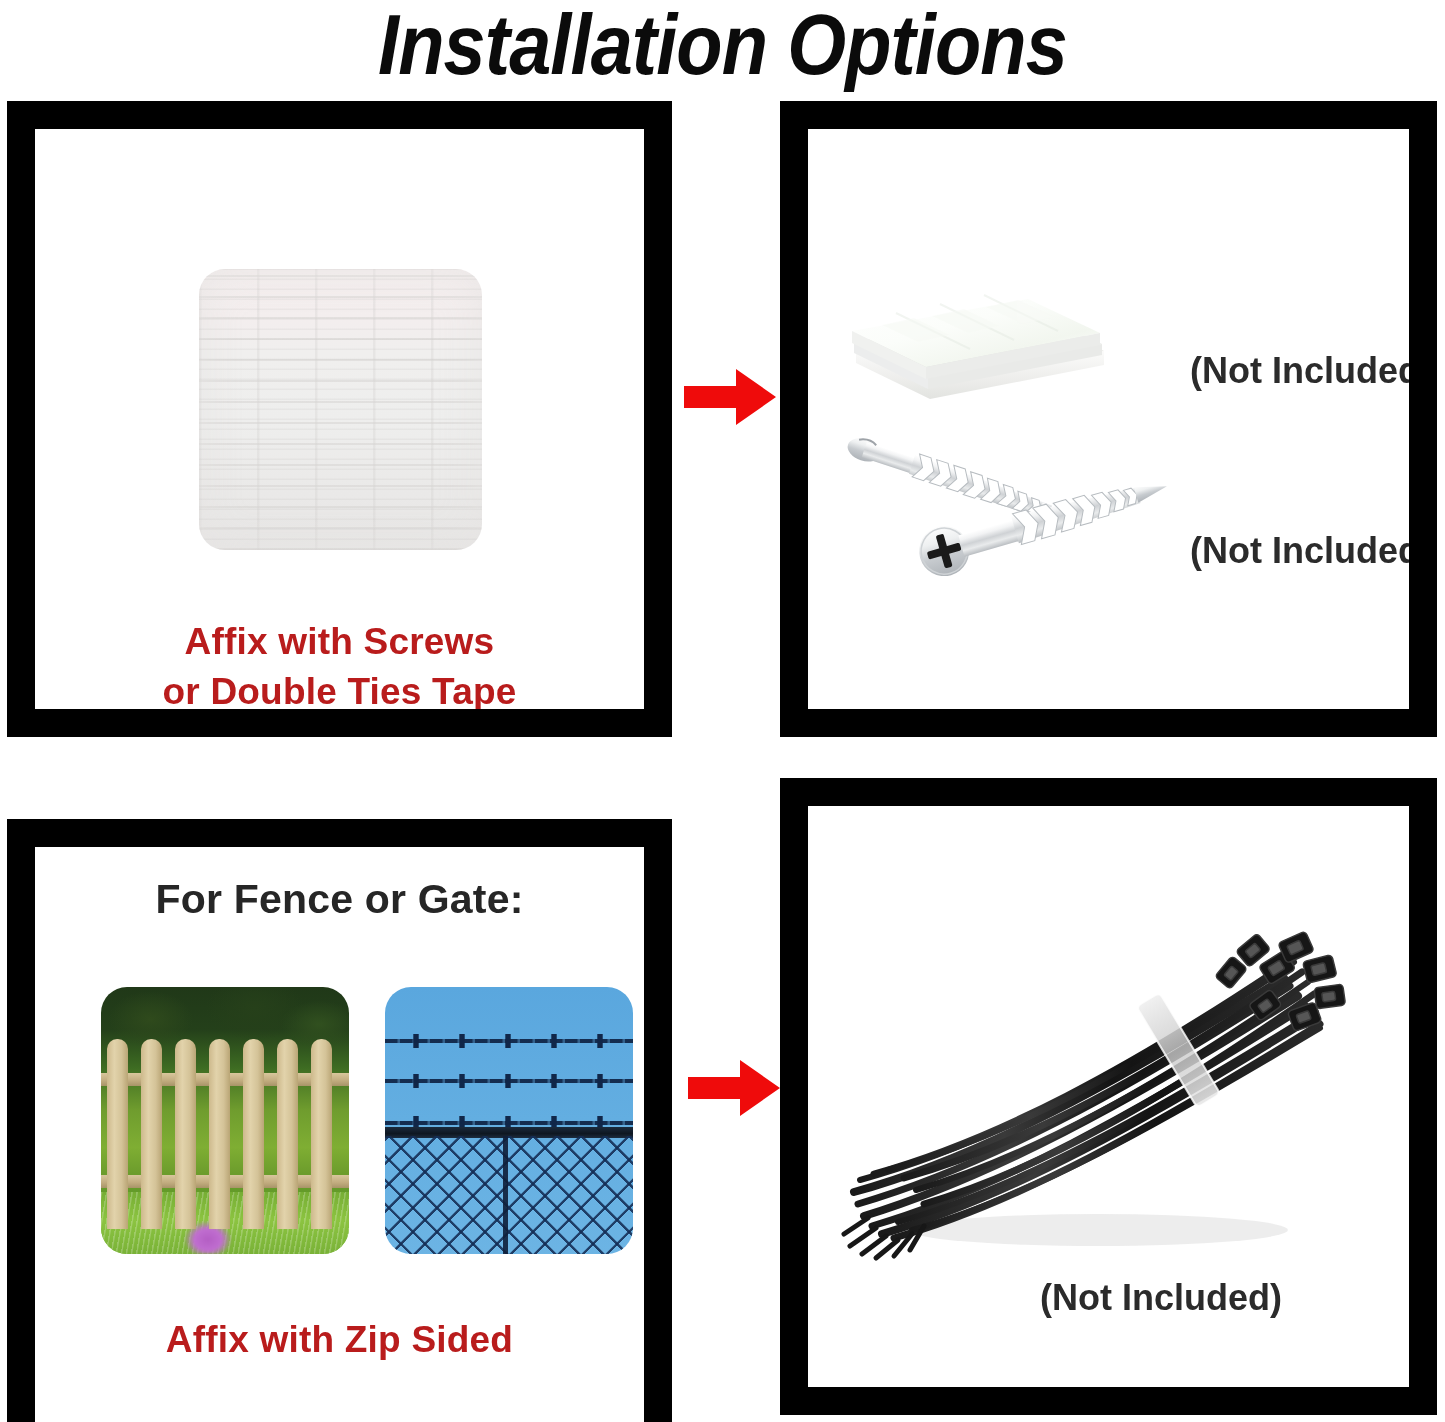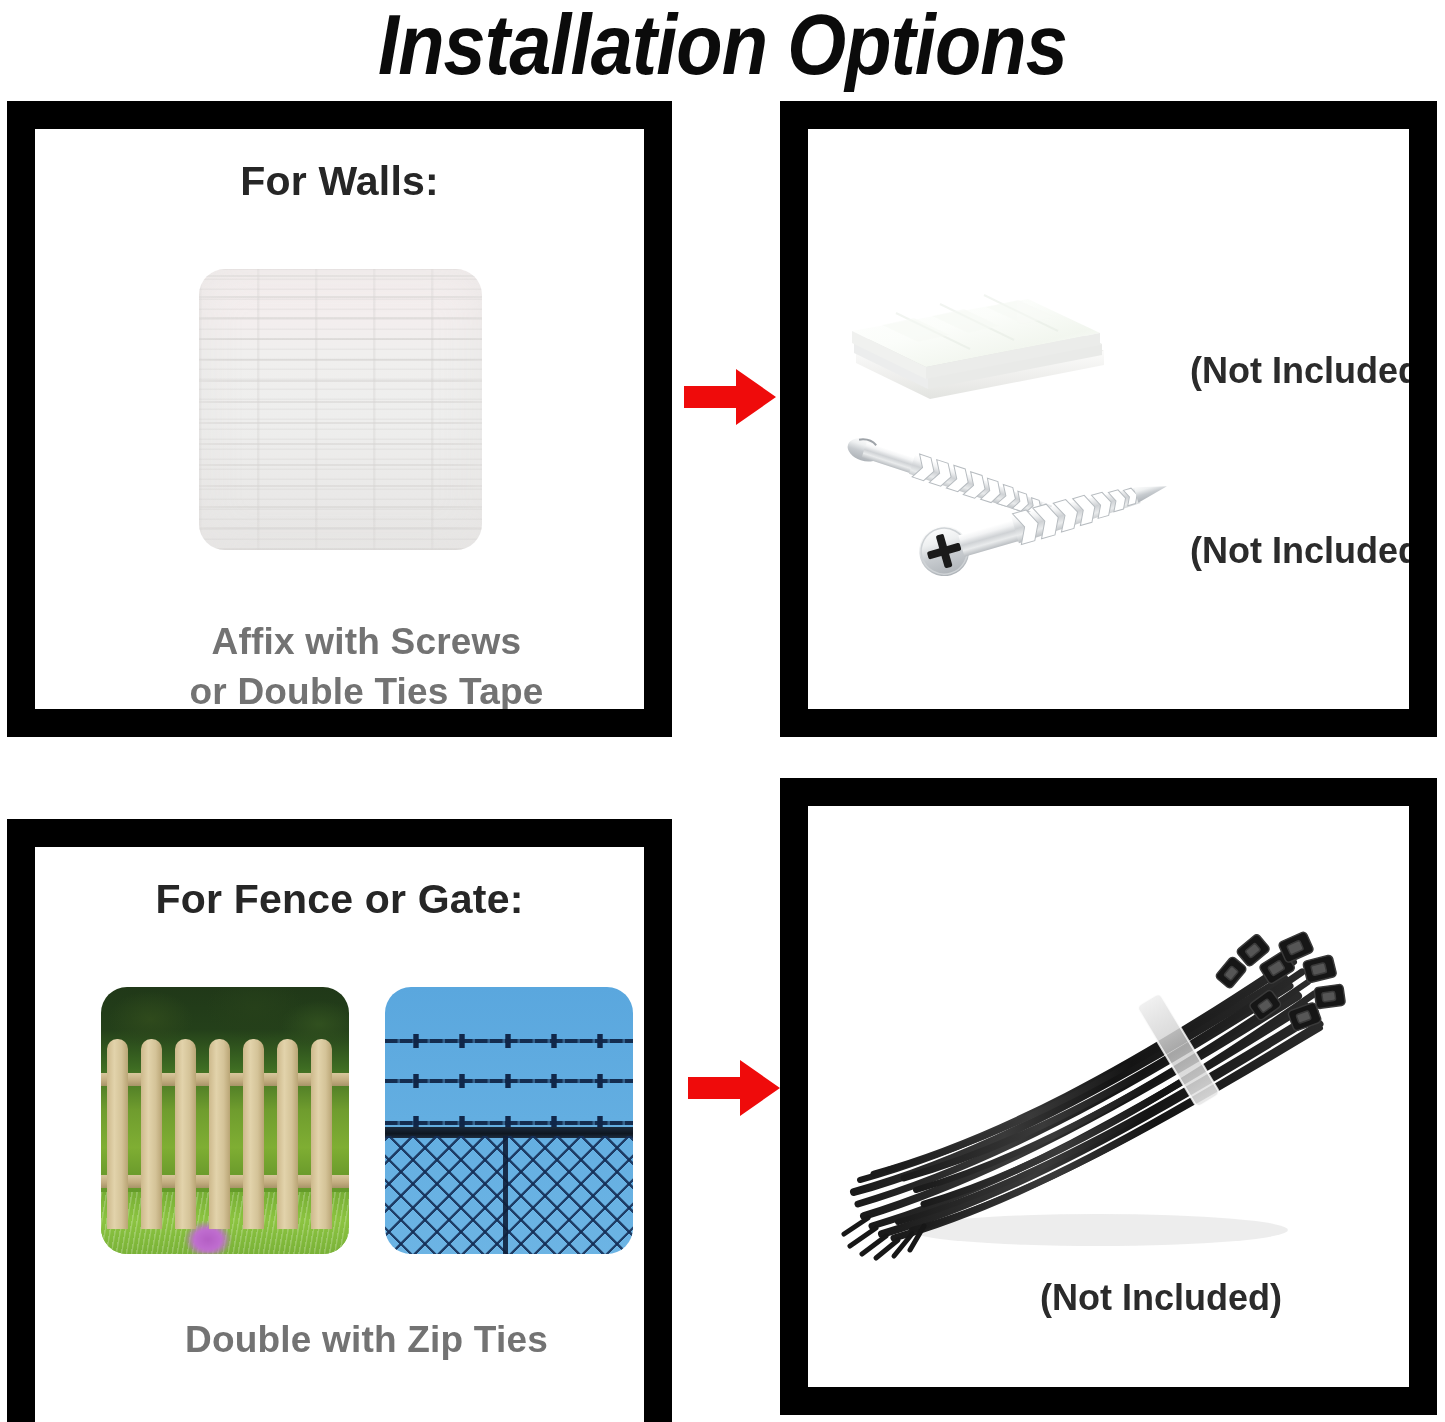--- a/index.html
+++ b/index.html
@@ -77,23 +77,22 @@
   #fence-heading  { top: 28px; }
 
   .caption {
     position: absolute;
     width: 100%;
     text-align: center;
     font-family: "Liberation Sans", sans-serif;
     font-weight: bold;
     font-size: 37px;
     line-height: 50px;
-    color: #737373;
+    color: #b91c1c;
     letter-spacing: 0.2px;
-    padding-left: 27px;
   }
   #walls-caption { top: 488px; }
   #fence-caption { top: 468px; }
 
   .note-label {
     position: absolute;
     font-family: "Liberation Sans", sans-serif;
     font-weight: bold;
     font-size: 36px;
     line-height: 40px;
@@ -277,21 +276,20 @@
 </style>
 </head>
 <body>
 
 <div id="page">
 
   <div class="title">Installation Options</div>
 
   <div class="panel" id="panel-walls">
     <div class="panel-inner">
-      <div class="panel-heading" id="walls-heading">For Walls:</div>
 
       <div id="wall-swatch"></div>
 
       <div class="caption" id="walls-caption">
         <div>Affix with Screws</div>
         <div>or Double Ties Tape</div>
       </div>
     </div>
   </div>
 
@@ -432,21 +430,21 @@
       <div class="fence-photo" id="fence-chain">
         <div class="sky"></div>
         <div class="barb" style="top:52px"></div>
         <div class="barb" style="top:92px"></div>
         <div class="barb" style="top:134px"></div>
         <div class="top-rail"></div>
         <div class="mesh"></div>
         <div class="post" style="left:118px"></div>
       </div>
 
-      <div class="caption" id="fence-caption">Double with Zip Ties</div>
+      <div class="caption" id="fence-caption">Affix with Zip Sided</div>
     </div>
   </div>
 
   <svg class="red-arrow" id="arrow-fence" viewBox="0 0 92 56">
     <path d="M0 17 L52 17 L52 0 L92 28 L52 56 L52 39 L0 39 Z" fill="#ef0b0b"></path>
   </svg>
 
   <div class="panel" id="panel-fence-hw">
     <div class="panel-inner">
 

